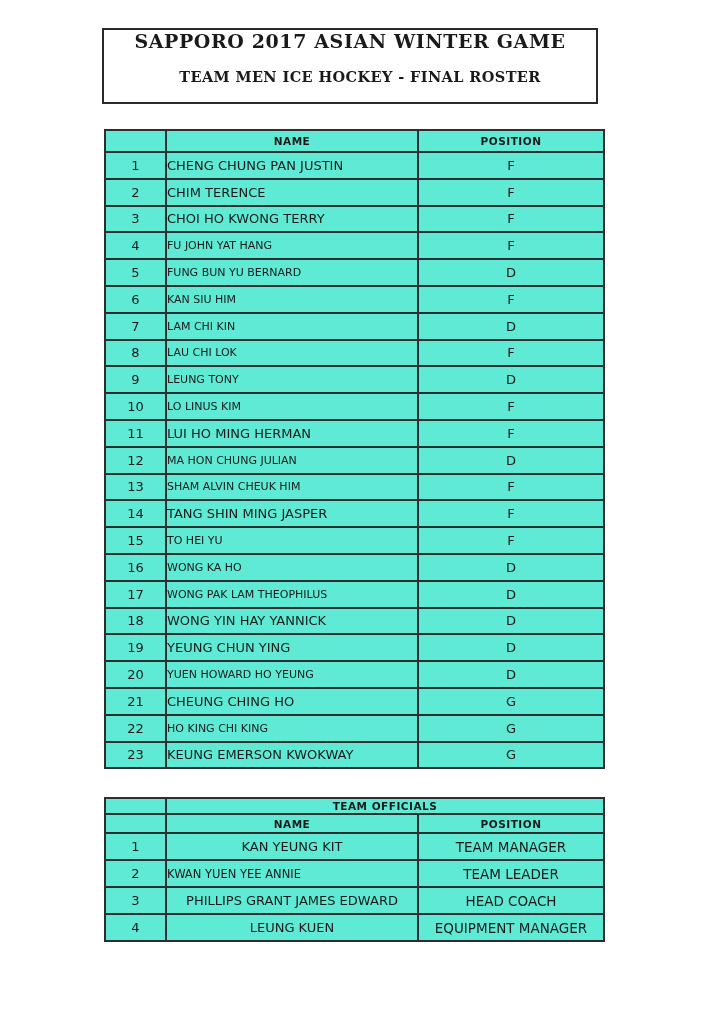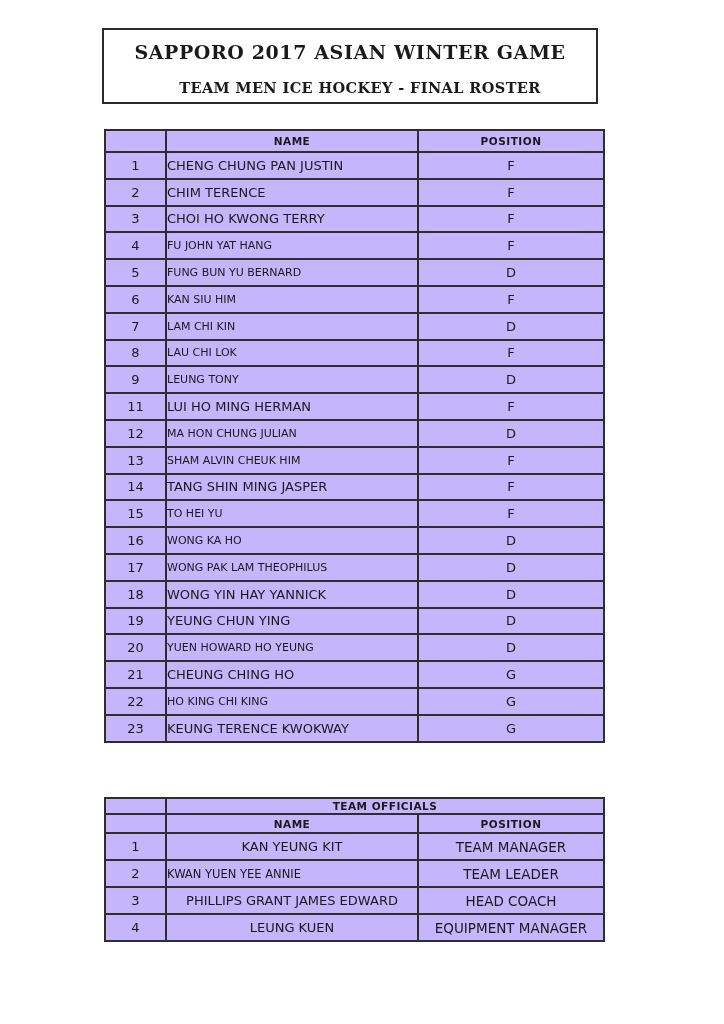--- a/index.html
+++ b/index.html
@@ -20,21 +20,20 @@
   .header-box {
     position: absolute;
     left: 102px;
     top: 28px;
     width: 492px;
     height: 72px;
     border: 2px solid #2a2a2a;
     text-align: center;
   }
   .header-title {
-    margin-top: 11px;
     font-family: "DejaVu Serif", "Liberation Serif", serif;
     font-weight: bold;
     font-size: 19px;
     line-height: 22px;
     letter-spacing: 0.6px;
     white-space: nowrap;
   }
   .header-subtitle {
     margin-top: 17px;
     font-family: "DejaVu Serif", "Liberation Serif", serif;
@@ -46,21 +45,21 @@
     margin-left: 20px;
   }
 
   
   table.doc-table {
     position: absolute;
     left: 104px;
     border-collapse: collapse;
     table-layout: fixed;
     width: 499px;
-    background: #c4b5fd;
+    background: #5eead4;
     border-radius: 8px;
   }
   table.doc-table th,
   table.doc-table td {
     border: 2px solid #2e2e2e;
     padding: 0;
     overflow: hidden;
     white-space: nowrap;
     vertical-align: middle;
   }
@@ -164,20 +163,25 @@
           <td class="no">8</td>
           <td class="nm sm">LAU CHI LOK</td>
           <td class="pos">F</td>
         </tr>
         <tr>
           <td class="no">9</td>
           <td class="nm sm">LEUNG TONY</td>
           <td class="pos">D</td>
         </tr>
         <tr>
+          <td class="no">10</td>
+          <td class="nm sm">LO LINUS KIM</td>
+          <td class="pos">F</td>
+        </tr>
+        <tr>
           <td class="no">11</td>
           <td class="nm lg">LUI HO MING HERMAN</td>
           <td class="pos">F</td>
         </tr>
         <tr>
           <td class="no">12</td>
           <td class="nm sm">MA HON CHUNG JULIAN</td>
           <td class="pos">D</td>
         </tr>
         <tr>
@@ -225,21 +229,21 @@
           <td class="nm lg">CHEUNG CHING HO</td>
           <td class="pos">G</td>
         </tr>
         <tr>
           <td class="no">22</td>
           <td class="nm sm">HO KING CHI KING</td>
           <td class="pos">G</td>
         </tr>
         <tr>
           <td class="no">23</td>
-          <td class="nm lg">KEUNG TERENCE KWOKWAY</td>
+          <td class="nm lg">KEUNG EMERSON KWOKWAY</td>
           <td class="pos">G</td>
         </tr>
       </tbody>
   </table>
 
   <table class="doc-table officials">
     <colgroup>
       <col class="col-no">
       <col class="col-nm">
       <col class="col-pos">

